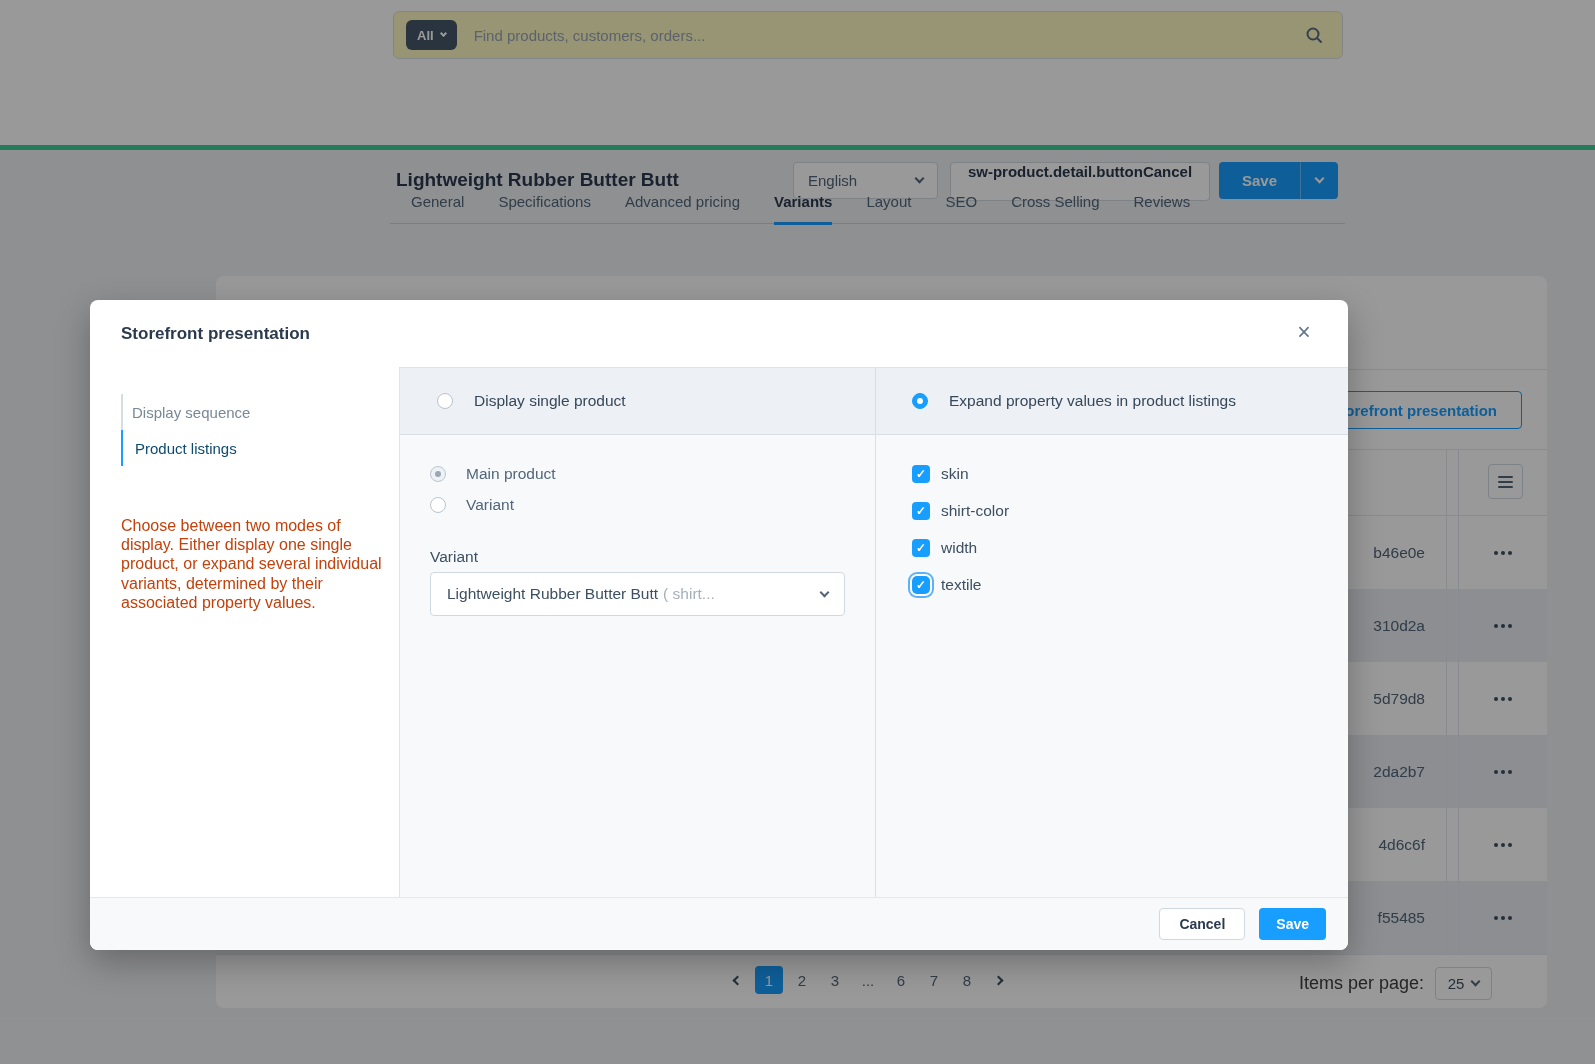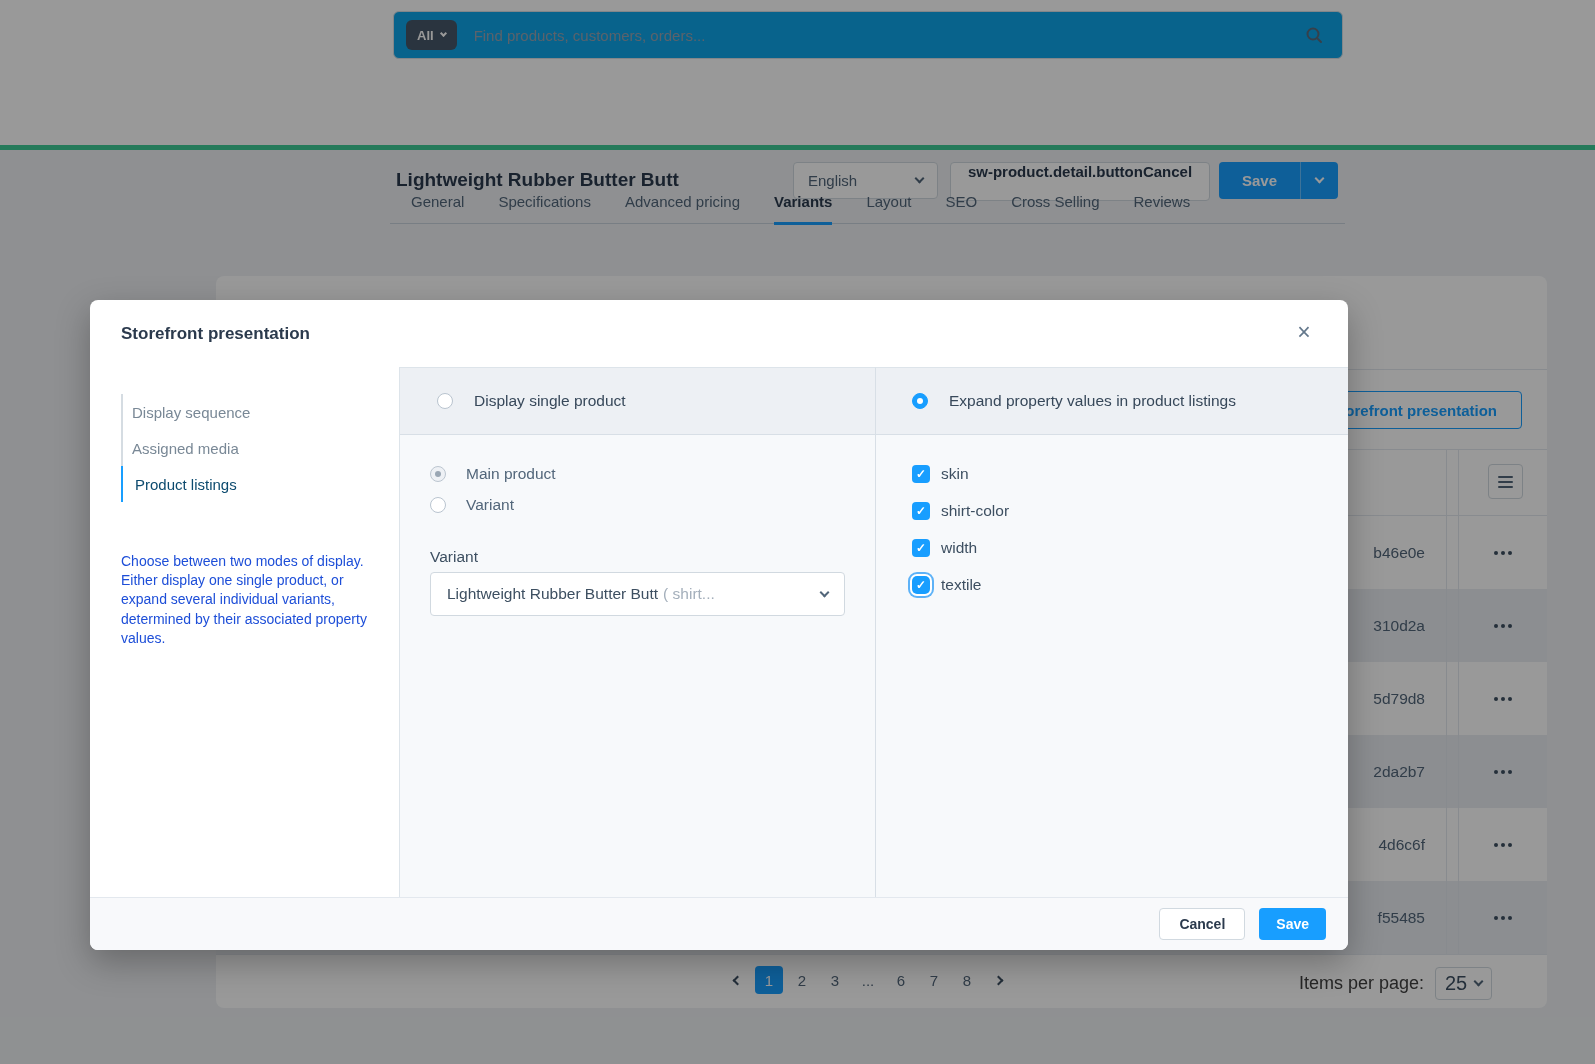--- a/index.html
+++ b/index.html
@@ -1,21 +1,21 @@
 <!DOCTYPE html>
 <html><head>
 <meta charset="utf-8">
 <style>
   html,body{margin:0;padding:0;}
   body{width:1595px;height:1064px;overflow:hidden;font-family:"Liberation Sans",sans-serif;background:#eef1f4;}
   .stage{position:relative;width:1595px;height:1064px;}
 
   
   .topbar{position:absolute;left:0;top:0;width:1595px;height:72px;background:#fff;border-bottom:1px solid #dde4ea;}
-  .search-wrap{position:absolute;left:393px;top:11px;width:950px;height:48px;background:#0ea5e9;border:1px solid #d9e0e6;border-radius:6px;display:flex;align-items:center;padding-left:12px;box-sizing:border-box;}
+  .search-wrap{position:absolute;left:393px;top:11px;width:950px;height:48px;background:#fef9c3;border:1px solid #d9e0e6;border-radius:6px;display:flex;align-items:center;padding-left:12px;box-sizing:border-box;}
   .all-chip{height:30px;padding:0 11px;background:#475869;border-radius:6px;color:#fff;font-size:13px;font-weight:bold;display:flex;align-items:center;gap:7px;cursor:pointer;}
   .all-chip .chv{width:5px;height:5px;border-width:2px;margin-top:-2px;}
   .search-input{flex:1;border:none;outline:none;margin-left:15px;font-size:15px;color:#2b3a4d;font-family:"Liberation Sans",sans-serif;background:transparent;}
   .search-input::placeholder{color:#98a4b2;}
   .search-glass{margin-right:19px;display:flex;}
 
   .smartbar{position:absolute;left:0;top:72px;width:1595px;height:73px;background:#fff;}
   .page-title{position:absolute;left:396px;top:97px;font-size:19px;font-weight:bold;color:#2b3a4d;}
   .lang-select{position:absolute;left:793px;top:90px;width:145px;height:37px;border:1px solid #d1d9e0;border-radius:4px;background:#fff;display:flex;align-items:center;justify-content:space-between;padding:0 14px;box-sizing:border-box;font-size:15px;color:#52667a;cursor:pointer;}
   .cancel-top-btn{position:absolute;left:950px;top:90px;width:258px;height:37px;border:1px solid #d1d9e0;border-radius:4px;background:#fff;font-size:15px;font-weight:600;color:#2b3a4d;display:flex;justify-content:center;cursor:pointer;}
@@ -44,35 +44,35 @@
   .row-hash{position:absolute;right:122px;top:0;height:100%;display:flex;align-items:center;font-size:15.5px;color:#52667a;}
   .row-dots{position:absolute;left:1267px;top:0;width:40px;height:100%;display:flex;align-items:center;justify-content:center;cursor:pointer;}
   .dots{display:flex;gap:3px;}
   .dots i{width:4px;height:4px;border-radius:50%;background:#3d4f61;display:block;}
   .grid-footer{height:56px;border-top:1px solid #e3e8ee;position:relative;}
   .pagination{position:absolute;left:506px;top:11px;display:flex;gap:5px;align-items:center;}
   .page-cell{width:28px;height:28px;display:flex;align-items:center;justify-content:center;font-size:15px;color:#52667a;border-radius:4px;cursor:pointer;}
   .page-cell.active{background:#189eff;color:#fff;}
   .page-nav{width:28px;height:28px;display:flex;align-items:center;justify-content:center;color:#3d4f61;cursor:pointer;}
   .ipp-label{position:absolute;right:123px;top:0;height:100%;display:flex;align-items:center;font-size:18px;color:#404040;}
-  .ipp-select{position:absolute;right:55px;top:12px;width:55px;height:31px;border:1px solid #d1d9e0;border-radius:4px;background:#fff;display:flex;align-items:center;justify-content:center;gap:8px;font-size:20px;color:#3d4f61;cursor:pointer;}
+  .ipp-select{position:absolute;right:55px;top:12px;width:55px;height:31px;border:1px solid #d1d9e0;border-radius:4px;background:#fff;display:flex;align-items:center;justify-content:center;gap:8px;font-size:15px;color:#3d4f61;cursor:pointer;}
 
   
   .overlay{position:absolute;left:0;top:0;width:1595px;height:1064px;background:rgba(0,0,0,0.40);z-index:5;}
 
   
   .modal{position:absolute;left:90px;top:300px;width:1258px;height:650px;background:#fff;border-radius:8px;z-index:10;box-shadow:0 12px 34px rgba(0,0,0,0.28);overflow:hidden;display:flex;flex-direction:column;}
   .modal-header{height:67px;position:relative;flex:none;}
   .modal-title{position:absolute;left:31px;top:0;height:100%;display:flex;align-items:center;font-size:17px;font-weight:bold;color:#2b3a4d;}
   .modal-close{position:absolute;right:30px;top:18px;width:28px;height:28px;display:flex;align-items:center;justify-content:center;font-size:23px;color:#64788c;cursor:pointer;}
   .modal-body{flex:1;display:flex;min-height:0;}
   .m-sidebar{width:310px;flex:none;background:#fff;border-right:1px solid #dde4ea;padding:27px 0 0 31px;box-sizing:border-box;}
   .m-nav-item{height:36px;border-left:2px solid #d5dce2;padding-left:9px;display:flex;align-items:center;font-size:15px;color:#798896;cursor:pointer;}
   .m-nav-item.active{border-left-color:#189eff;color:#0c4a6e;padding-left:12px;}
-  .m-desc{margin-top:50px;width:268px;font-size:14px;line-height:19.2px;color:#1d4ed8;}
+  .m-desc{margin-top:50px;width:268px;font-size:16px;line-height:19.2px;color:#c2410c;}
   .m-main{flex:1;display:grid;grid-template-columns:475px 1fr;grid-template-rows:68px 1fr;min-width:0;}
   .band{background:#edf0f4;border-top:1px solid #dde4ea;border-bottom:1px solid #d8dfe6;display:flex;align-items:center;}
   .band.mid{padding-left:37px;}
   .band.right{padding-left:36px;border-left:1px solid #d8dfe6;}
   .panel{background:#f7f9fb;}
   .panel.mid{padding:30px 0 0 30px;}
   .panel.right{border-left:1px solid #d8dfe6;padding:30px 0 0 36px;}
   .radio-row{display:flex;align-items:center;gap:20px;}
   .radio{width:16px;height:16px;border-radius:50%;border:1px solid #b9c4cf;background:#fff;position:relative;flex:none;box-sizing:border-box;}
   .radio.checked{background:#189eff;border-color:#189eff;}
@@ -269,21 +269,20 @@
   <div class="overlay"></div>
 
   <div class="modal">
     <div class="modal-header">
       <div class="modal-title">Storefront presentation</div>
       <div class="modal-close">×</div>
     </div>
     <div class="modal-body">
       <div class="m-sidebar">
         <div class="m-nav-item">Display sequence</div>
-        <div class="m-nav-item">Assigned media</div>
         <div class="m-nav-item active">Product listings</div>
         <div class="m-desc">Choose between two modes of display. Either display one single product, or expand several individual variants, determined by their associated property values.</div>
       </div>
       <div class="m-main">
         <div class="band mid">
           <span class="radio"></span>
           <span class="band-label">Display single product</span>
         </div>
         <div class="band right">
           <span class="radio checked"></span>

